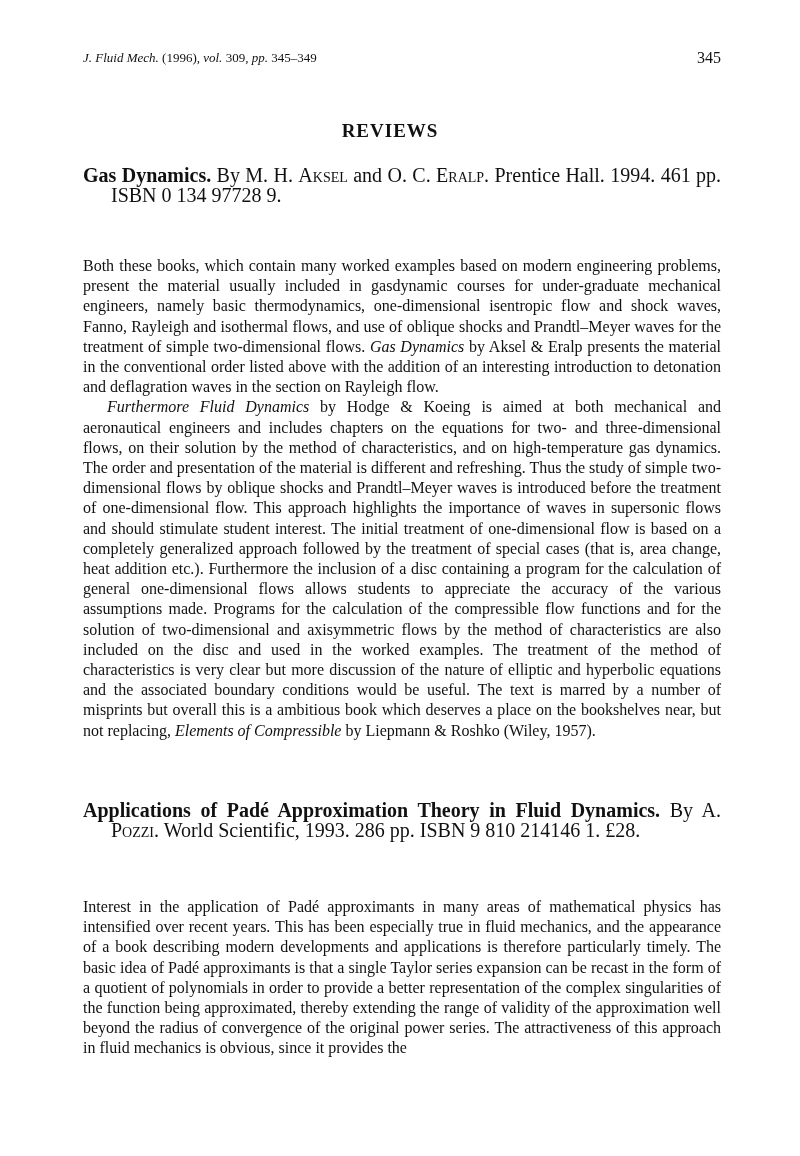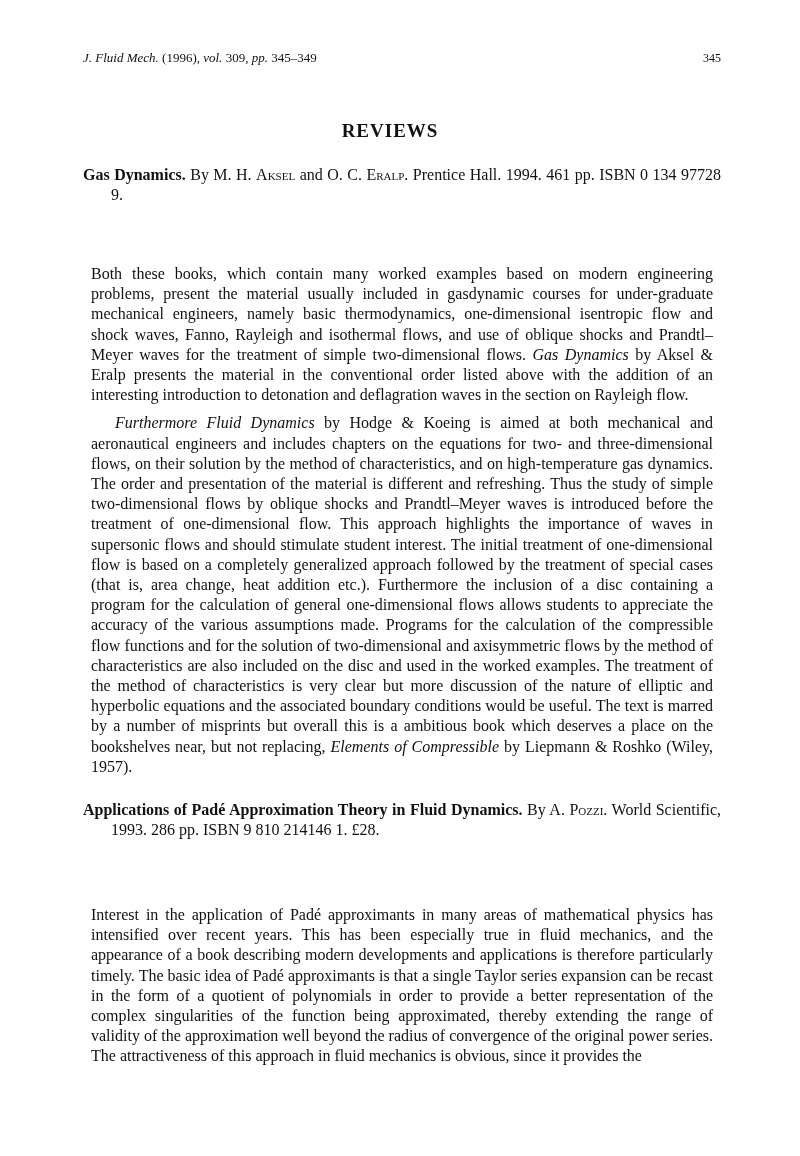--- a/index.html
+++ b/index.html
@@ -1,26 +1,26 @@
 <!DOCTYPE html>
 <html><head>
 <meta charset="utf-8">
 <style>
   html, body { margin: 0; padding: 0; background: #ffffff; }
   body { width: 800px; height: 1156px; position: relative; overflow: hidden; color: #111; font-family: "Liberation Serif", "DejaVu Serif", serif; }
   .header { position: absolute; left: 83px; top: 48px; width: 638px; font-size: 13px; line-height: 20px; }
   .header i { font-style: italic; }
-  .page-num { position: absolute; right: 0; top: 0; font-size: 12px; }
+  .page-num { position: absolute; right: 0; top: 0; font-size: 16px; }
   .title { position: absolute; left: 0; width: 780px; top: 120px; text-align: center; font-weight: bold; font-size: 19px; letter-spacing: 1px; }
-  .entry { position: absolute; left: 83px; width: 638px; font-size: 16px; line-height: 20.2px; text-align: justify; }
+  .entry { position: absolute; left: 83px; width: 638px; font-size: 20px; line-height: 20.2px; text-align: justify; }
   .entry .cite { padding-left: 28px; text-indent: -28px; text-align: justify; }
   .entry b { font-weight: bold; }
   .sc { font-variant: small-caps; }
   .body-text { position: absolute; left: 83px; width: 638px; font-size: 16px; line-height: 20.2px; text-align: justify; }
-  .body-text p { margin: 8px; }
+  .body-text p { margin: 0; }
   .body-text p.indent { text-indent: 24px; }
   .reviewer { text-align: right; }
   i { font-style: italic; }
 </style>
 </head>
 <body>
 
 <div class="header">
   <div>
     <i>J. Fluid Mech.</i>

